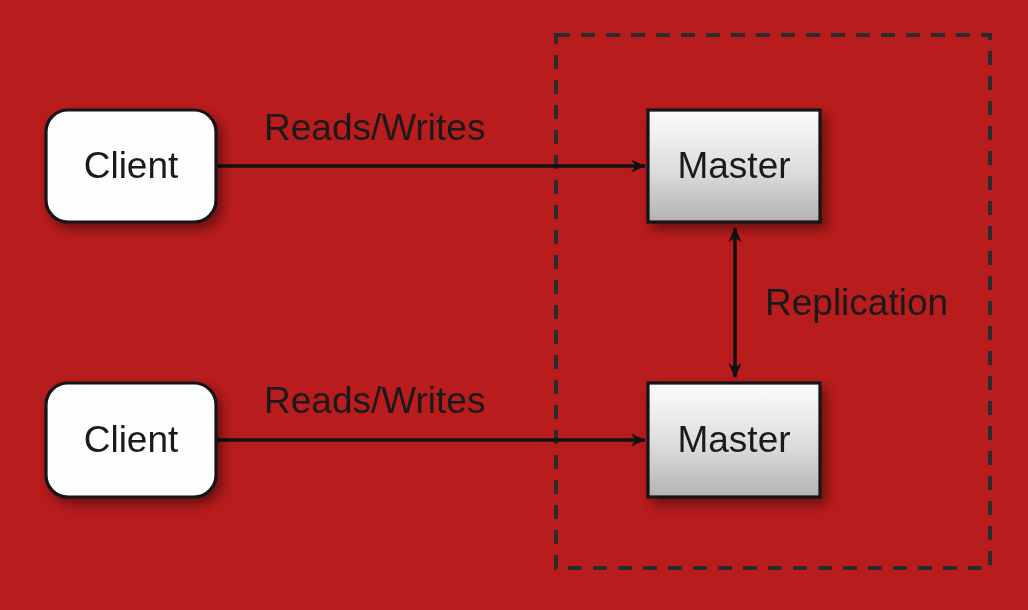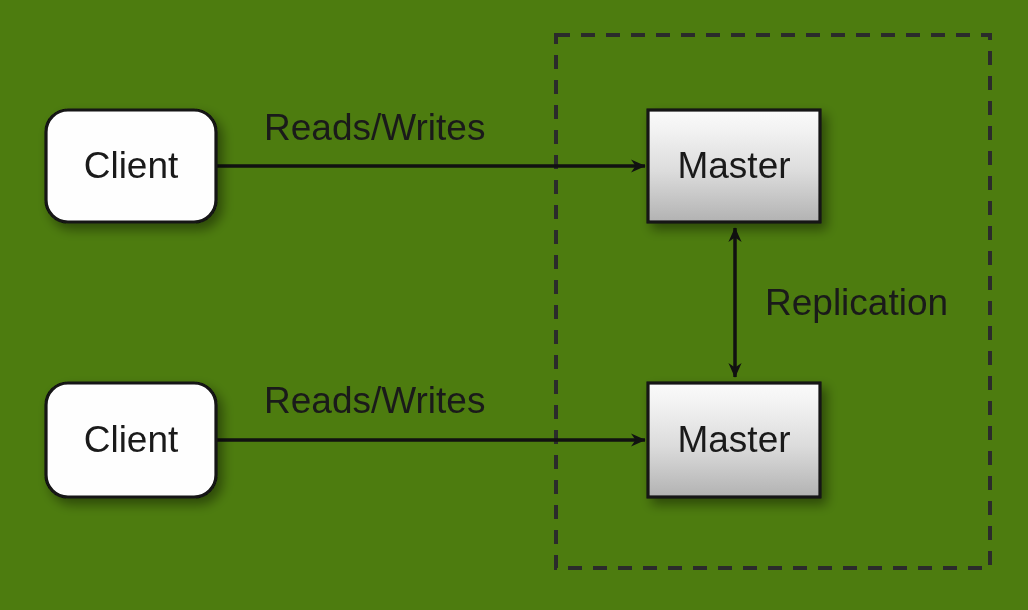--- a/index.html
+++ b/index.html
@@ -4,21 +4,21 @@
 <style>
   html, body {
     margin: 0;
     padding: 0;
     background: #ffffff;
   }
   #canvas {
     position: relative;
     width: 1028px;
     height: 610px;
-    background: #4d7c0f;
+    background: #b91c1c;
     overflow: hidden;
     font-family: "Liberation Sans", sans-serif;
   }
   #diagram-svg {
     position: absolute;
     left: 0;
     top: 0;
     width: 1028px;
     height: 610px;
   }

